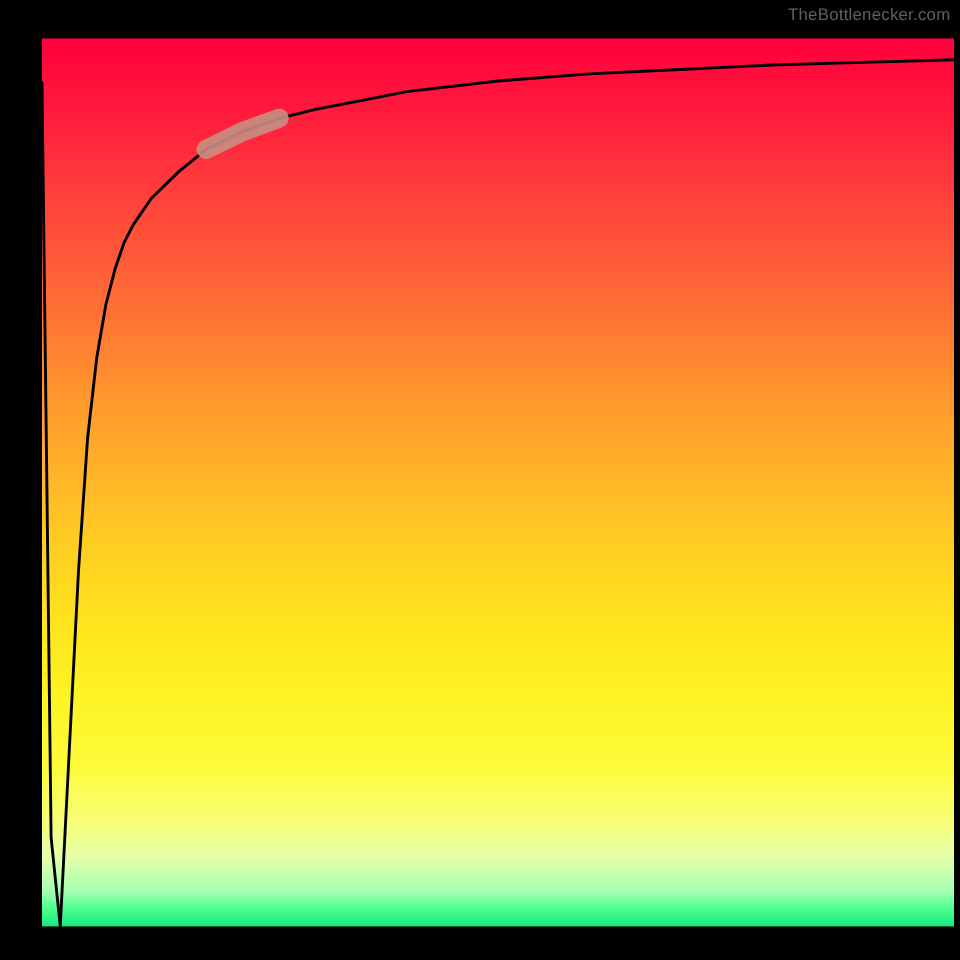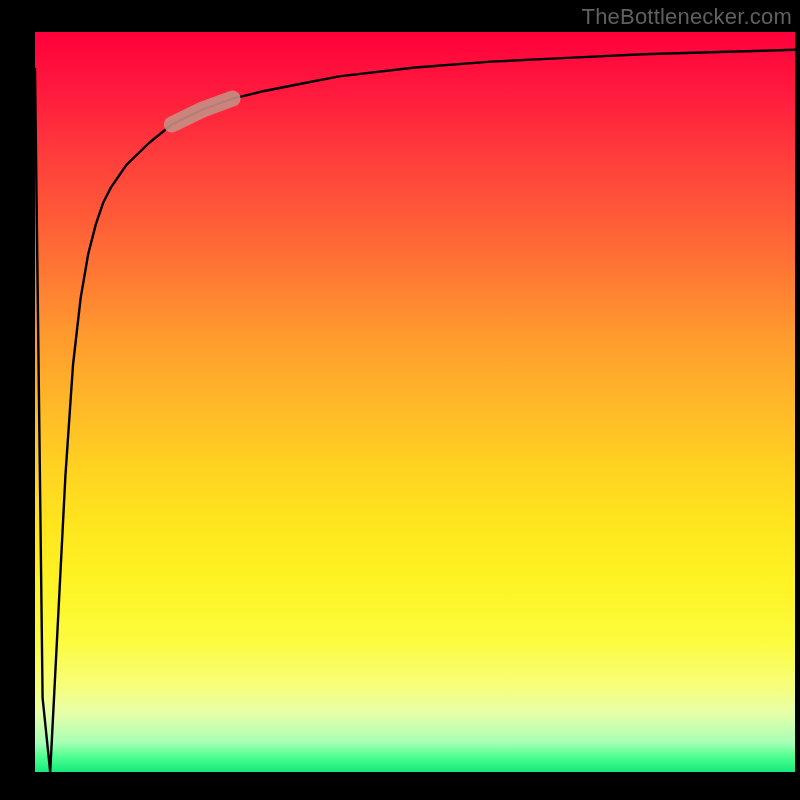--- a/index.html
+++ b/index.html
@@ -51,21 +51,21 @@
     position: absolute;
     inset: 0;
     width: 100%;
     height: 100%;
   }
   .watermark {
     position: absolute;
     top: 4px;
     right: 8px;
     color: #606060;
-    font-size: 22px;
+    font-size: 14px;
     font-weight: 400;
     letter-spacing: 0.2px;
   }
 </style>
 </head>
 <body>
 
 <div class="frame">
   <div class="watermark">TheBottlenecker.com</div>
 

